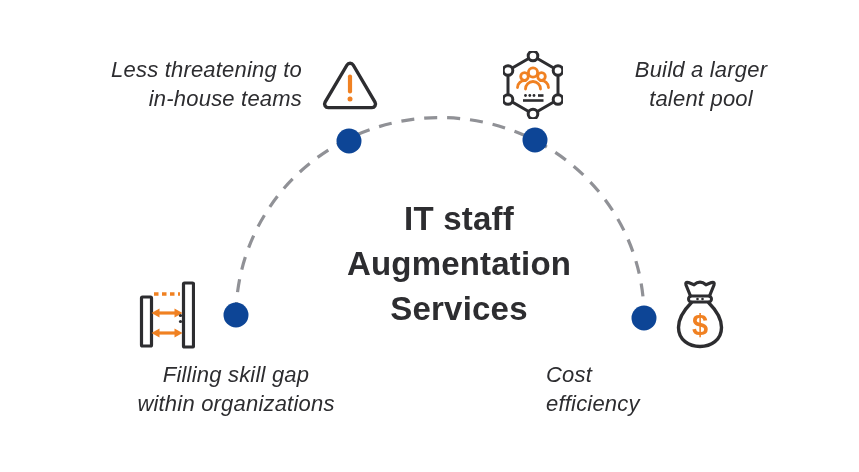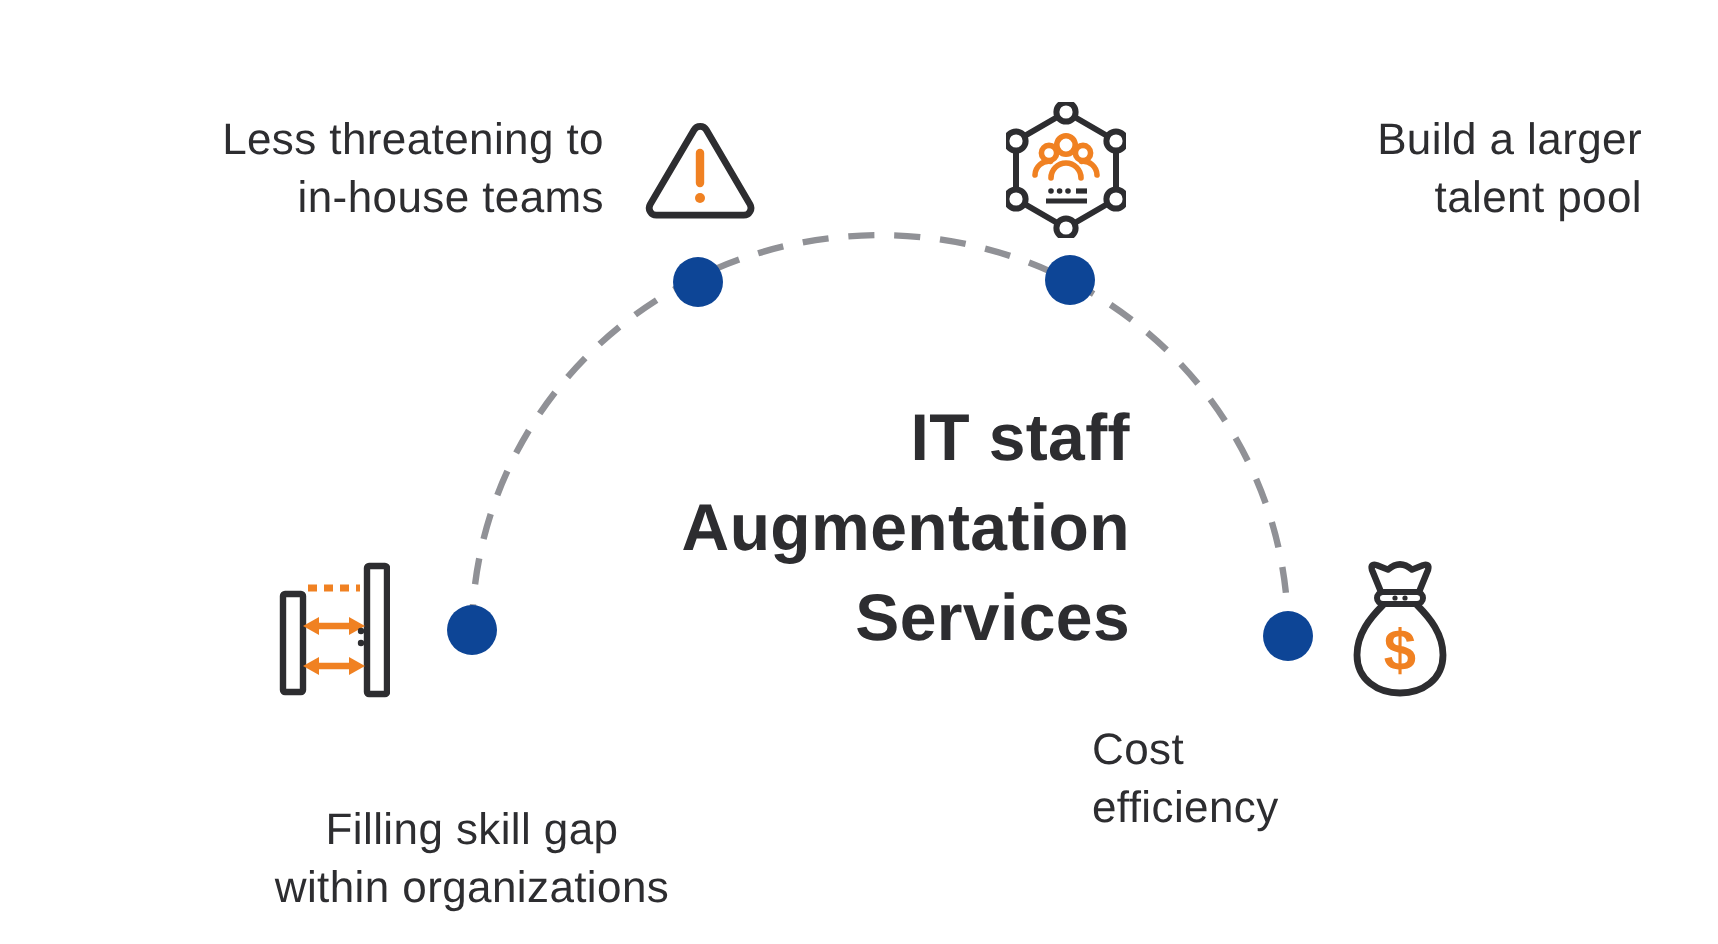--- a/index.html
+++ b/index.html
@@ -3,28 +3,28 @@
 <meta charset="utf-8">
 <style>
   html,body { margin:0; padding:0; background:#ffffff; }
   .stage {
     position:relative; width:859px; height:472px; background:#ffffff;
     overflow:hidden; font-family:"Liberation Sans", sans-serif;
     --blue:#0d4596; --orange:#f08122; --dark:#2d2d30; --gray:#909196; --text:#2d2d30;
   }
   .label {
     position:absolute; color:var(--text); font-size:22px; line-height:29px;
-    white-space:pre-line; letter-spacing:0.2px;
+    white-space:pre-line; letter-spacing:0.2px;font-style:italic;
   }
   .label.tl { left:40px;  top:55px;  width:262px; text-align:right; }
-  .label.tr { left:581px; top:55px;  width:240px; text-align:right; }
-  .label.bl { left:56px;  top:360px; width:360px; text-align:center;margin-top:40px; }
+  .label.tr { left:581px; top:55px;  width:240px; text-align:center; }
+  .label.bl { left:56px;  top:360px; width:360px; text-align:center; }
   .label.br { left:546px; top:360px; width:200px; text-align:left; }
   .title {
-    position:absolute; left:303px; top:196px; width:262px; text-align:right;
+    position:absolute; left:328px; top:196px; width:262px; text-align:center;
     font-size:33px; font-weight:700; line-height:45px; color:var(--text);
     white-space:pre-line; letter-spacing:0.2px;
   }
   svg.layer { position:absolute; left:0; top:0; }
   svg.icon { position:absolute; }
   .arc { fill:none; stroke:var(--gray); stroke-width:3.2; stroke-dasharray:13 10; }
   .dot { fill:var(--blue); }
   .nf { fill:none; }
   .sd { stroke:var(--dark); }
   .so { stroke:var(--orange); }

